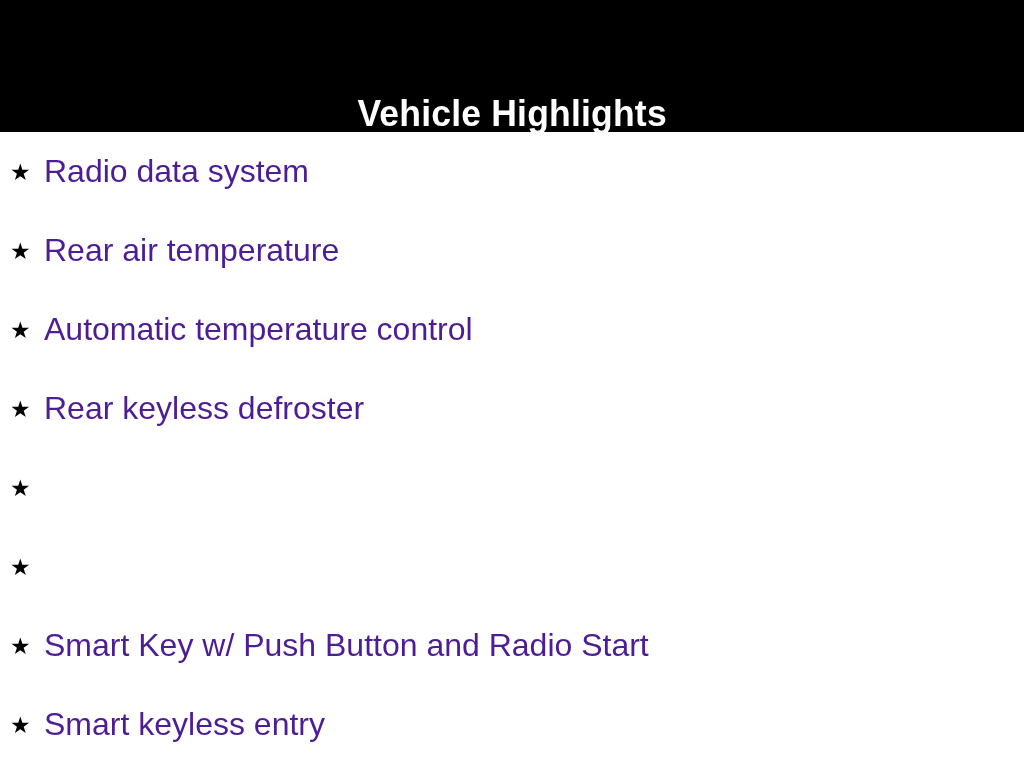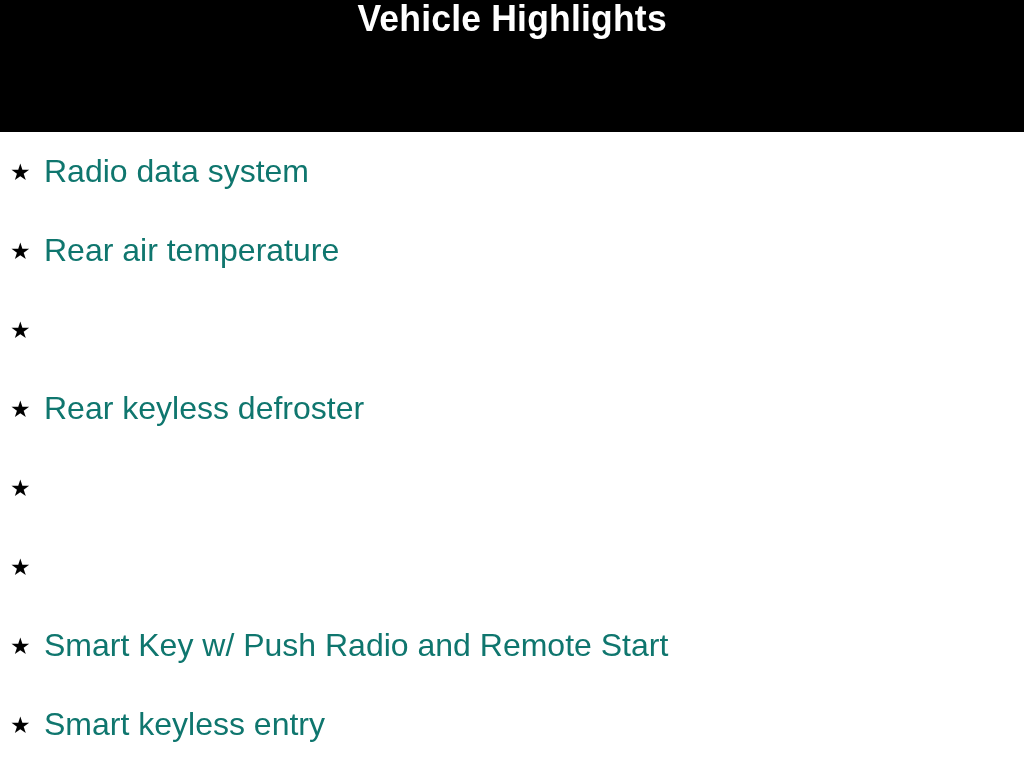--- a/index.html
+++ b/index.html
@@ -21,21 +21,21 @@
   }
   
   .header-bar {
     position: absolute;
     left: 0;
     top: 0;
     width: 1024px;
     height: 132px;
     background: #000000;
     display: flex;
-    align-items: flex-start;
+    align-items: flex-end;
     justify-content: center;
   }
   .header-title {
     color: #ffffff;
     font-family: "Liberation Sans", sans-serif;
     font-weight: bold;
     font-size: 37px;
     line-height: 1;
     letter-spacing: 0.2px;
     text-align: center;
@@ -79,21 +79,21 @@
     color: #000000;
     font-family: "DejaVu Sans", sans-serif;
     font-size: 23px;
     line-height: 1;
     text-align: left;
     flex: 0 0 auto;
   }
   .highlight-label {
     display: inline-block;
     margin-left: 12px;
-    color: #0f766e;
+    color: #4c1d95;
     font-family: "Liberation Sans", sans-serif;
     font-weight: normal;
     font-size: 32px;
     line-height: 1.1;
     flex: 0 0 auto;
   }
 </style>
 </head>
 <body>
 
@@ -110,38 +110,39 @@
       <span class="highlight-label">Radio data system</span>
     </li>
 
     <li class="highlight-item row-1">
       <span class="bullet-star">★</span>
       <span class="highlight-label">Rear air temperature</span>
     </li>
 
     <li class="highlight-item row-2">
       <span class="bullet-star">★</span>
+      <span class="highlight-label">Automatic temperature control</span>
     </li>
 
     <li class="highlight-item row-3">
       <span class="bullet-star">★</span>
       <span class="highlight-label">Rear keyless defroster</span>
     </li>
 
     <li class="highlight-item row-4">
       <span class="bullet-star">★</span>
     </li>
 
     <li class="highlight-item row-5">
       <span class="bullet-star">★</span>
     </li>
 
     <li class="highlight-item row-6">
       <span class="bullet-star">★</span>
-      <span class="highlight-label">Smart Key w/ Push Radio and Remote Start</span>
+      <span class="highlight-label">Smart Key w/ Push Button and Radio Start</span>
     </li>
 
     <li class="highlight-item row-7">
       <span class="bullet-star">★</span>
       <span class="highlight-label">Smart keyless entry</span>
     </li>
 
   </ul>
 
 </div>

